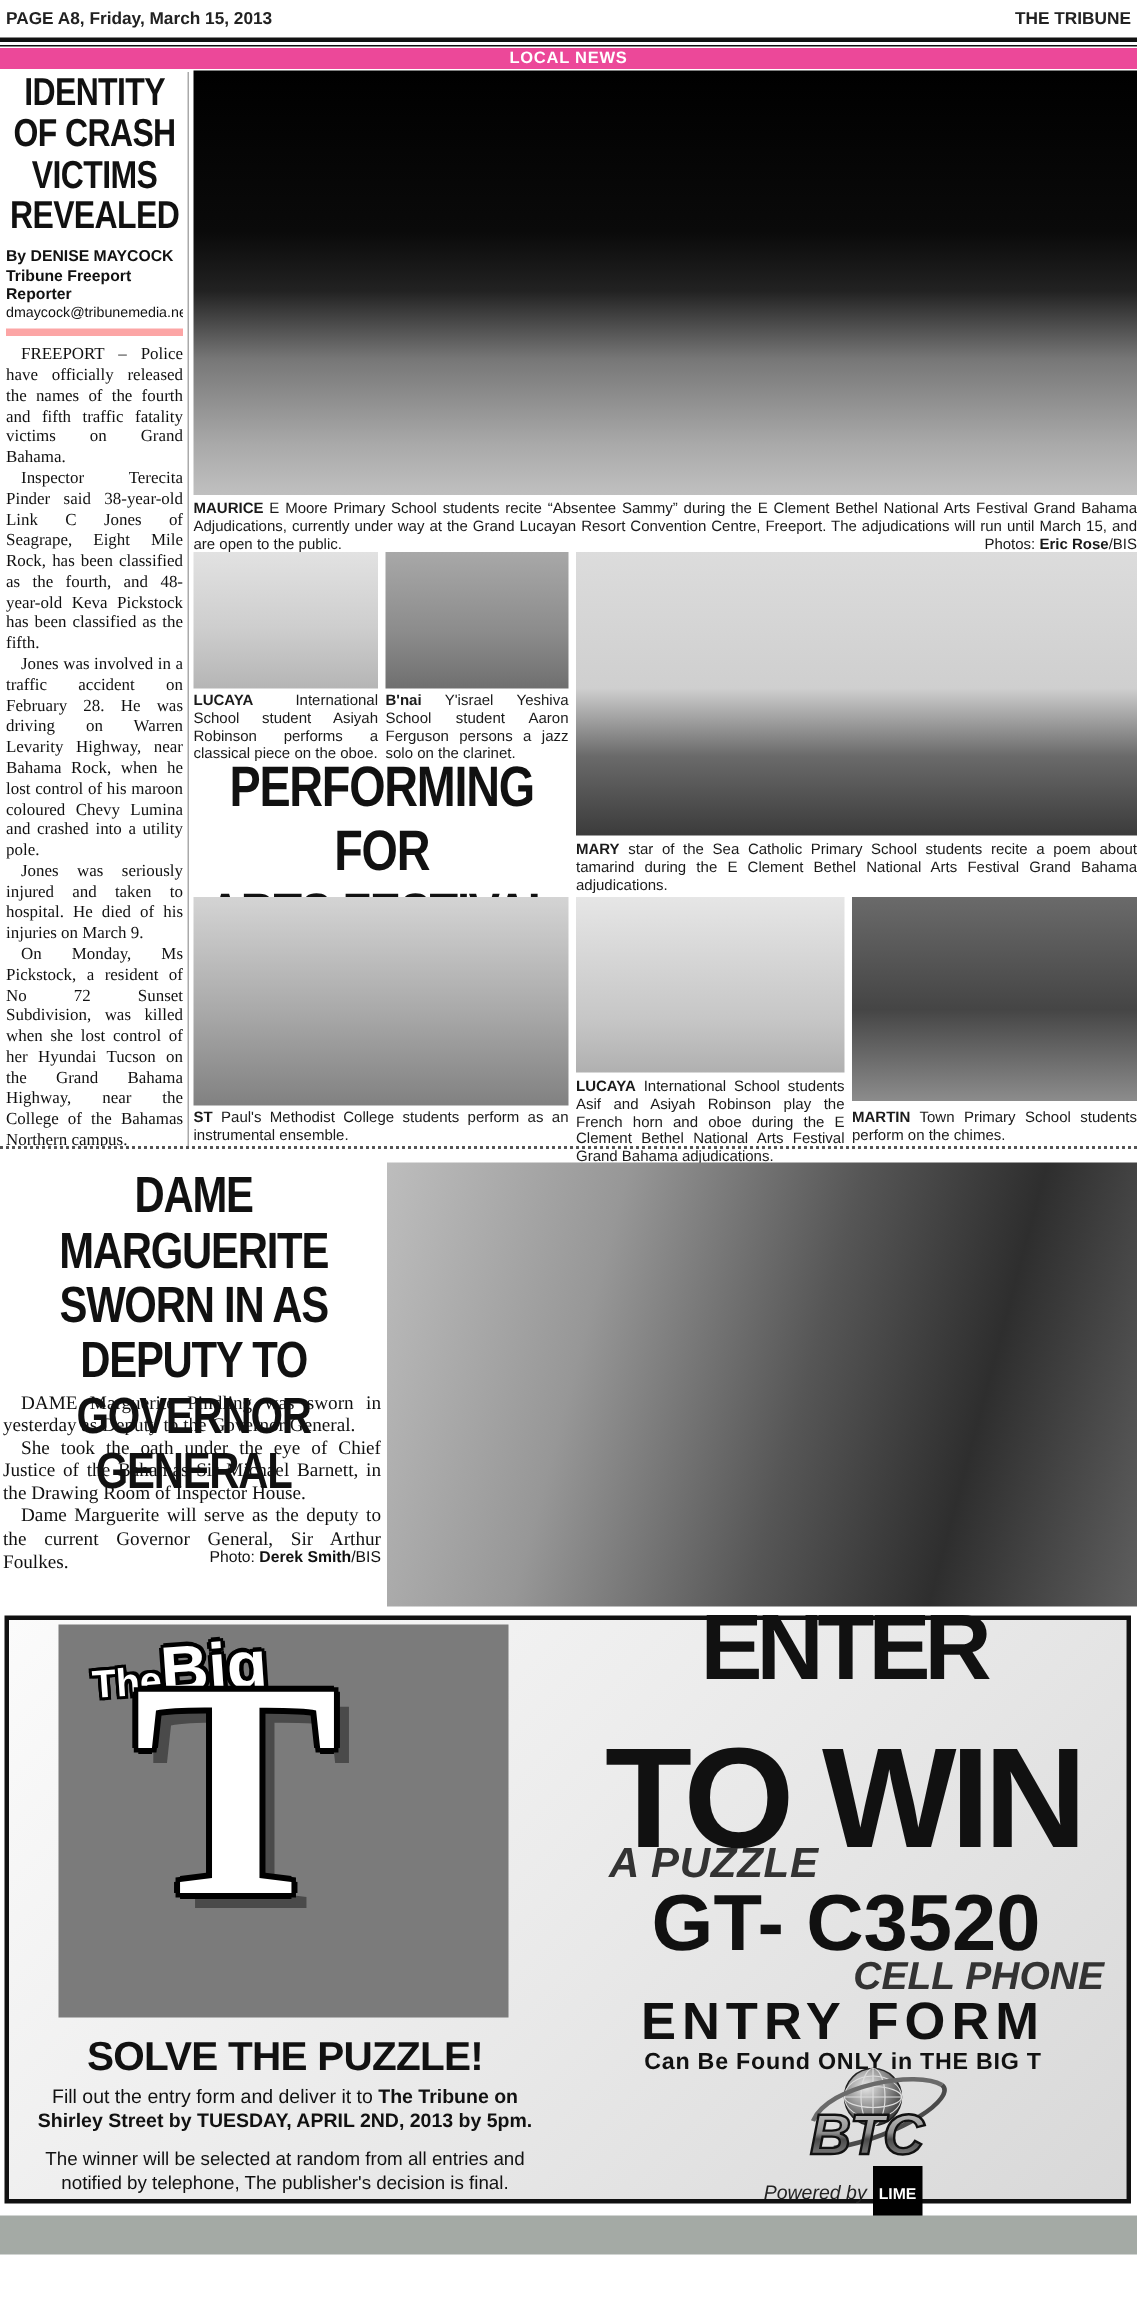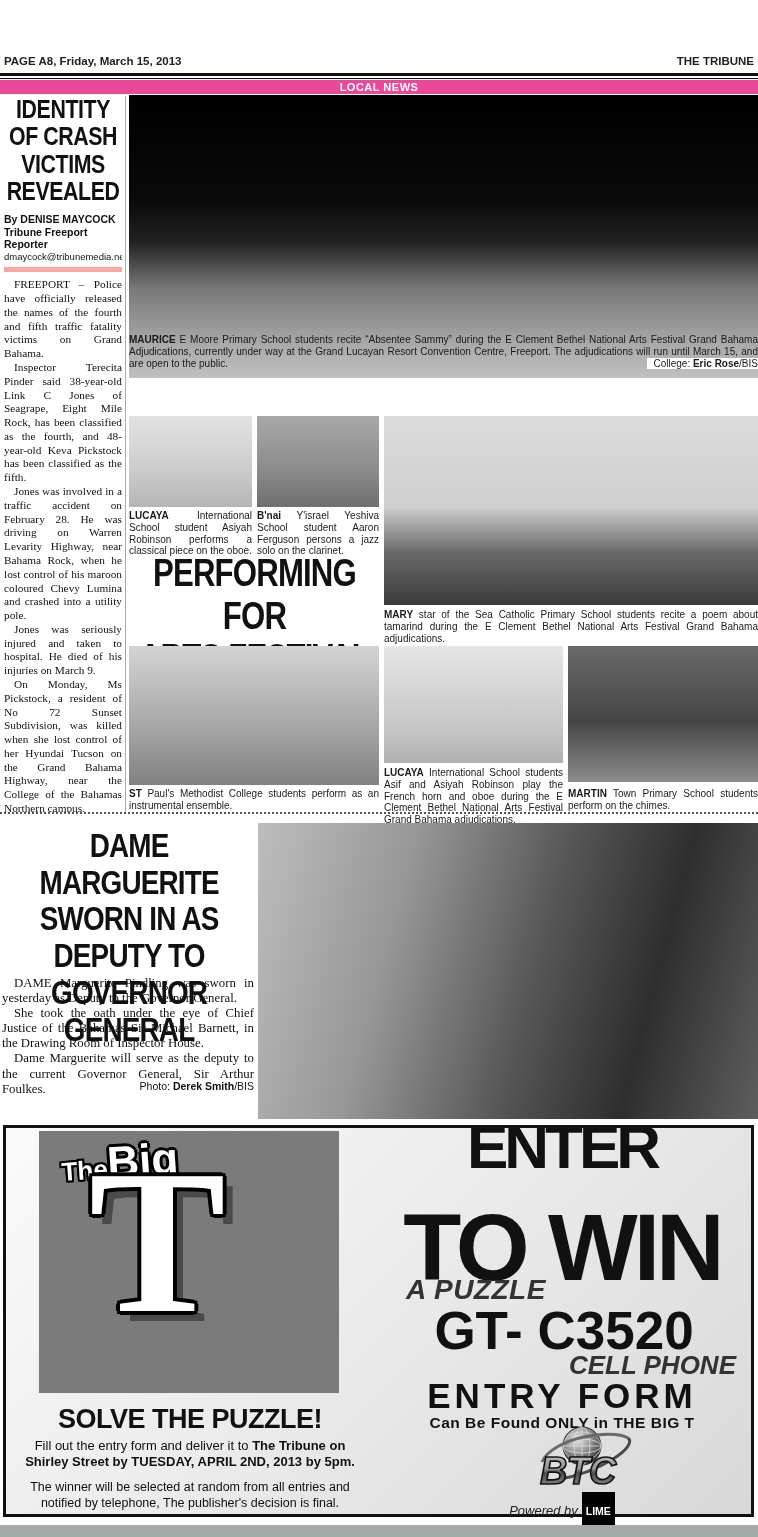--- a/index.html
+++ b/index.html
@@ -2,21 +2,21 @@
 <html><head>
 <meta charset="utf-8">
 <style>
   * { margin:0; padding:0; box-sizing:border-box; }
   html,body { background:#fff; }
   body {
     width:758px; height:1537px; position:relative;
     font-family:"Liberation Sans", sans-serif; color:#111;
     overflow:hidden;
   }
-  .abs { position:absolute;margin-top:48px; }
+  .abs { position:absolute; }
 
   
   .mast-left { left:4px; top:7px; font-size:11.5px; font-weight:600; letter-spacing:0; color:#222; }
   .mast-right { right:4px; top:7px; font-size:11.5px; font-weight:600; color:#222; }
   .rule-thick { left:0; top:25px; width:758px; height:3px; background:#111; }
   .rule-thin  { left:0; top:30px; width:758px; height:1px; background:#111; }
   .localnews  { left:0; top:32px; width:758px; height:14px; background:#ec4899; color:#fff;
                 font-size:11px; font-weight:bold; text-align:center; line-height:14px; letter-spacing:0.5px; }
 
   
@@ -146,21 +146,21 @@
     <p>The vehicle crashed and overturned in the pine forest. She was ejected and suffered serious head injuries. She died at the scene. Police believe speed was a contributing factor in both accidents.</p>
   </div>
 
 </div>
 <div class="abs v-rule"></div>
 
 <div class="abs photo ph-maurice"></div>
 <div class="cap cap-maurice" style="position:absolute;">
   <b>MAURICE</b>
   <span>E Moore Primary School students recite “Absentee Sammy” during the E Clement Bethel National Arts Festival Grand Bahama Adjudications, currently under way at the Grand Lucayan Resort Convention Centre, Freeport. The adjudications will run until March 15, and are open to the public.</span>
-  <span class="credit"><span>College: </span><b>Eric Rose</b><span>/BIS</span></span>
+  <span class="credit"><span>Photos: </span><b>Eric Rose</b><span>/BIS</span></span>
 </div>
 
 <div class="abs photo ph-oboe"></div>
 <div class="abs cap cap-oboe">
   <b>LUCAYA</b>
   <span>International School student Asiyah Robinson performs a classical piece on the oboe.</span>
 </div>
 
 <div class="abs photo ph-bnai"></div>
 <div class="abs cap cap-bnai">

